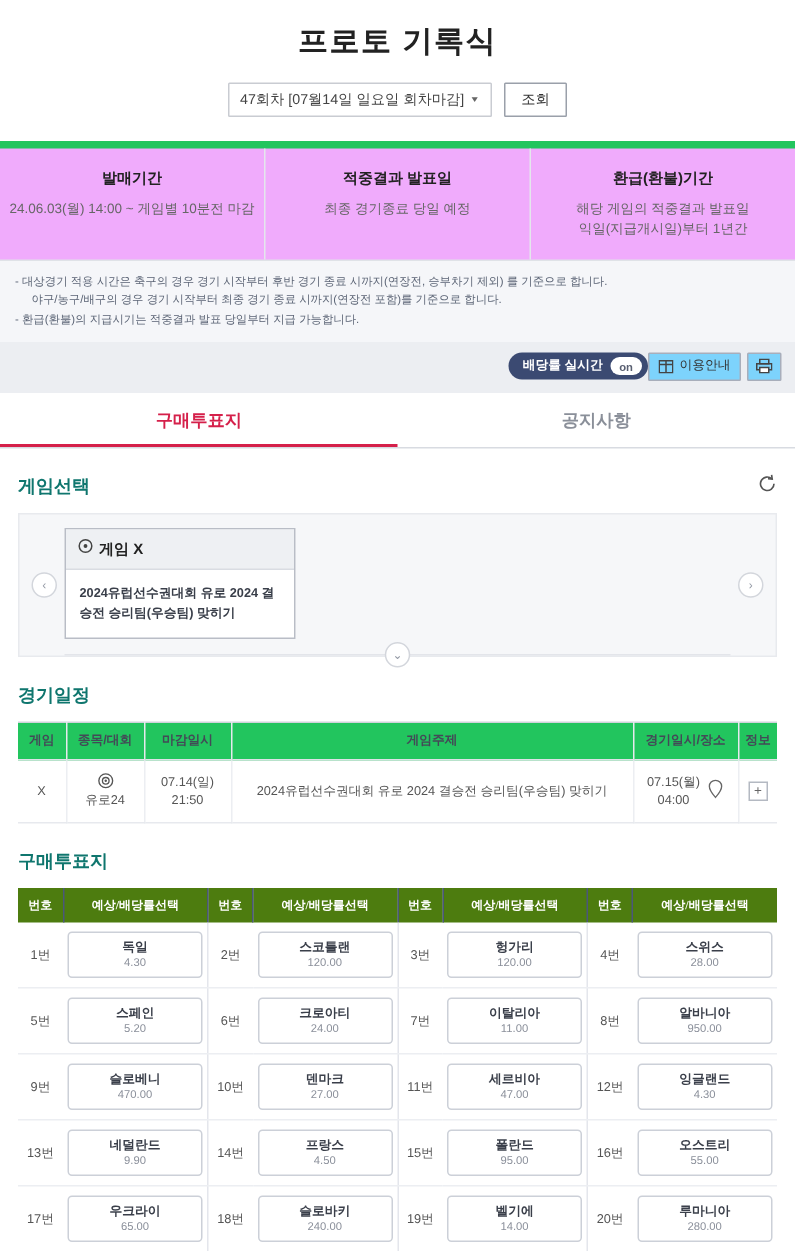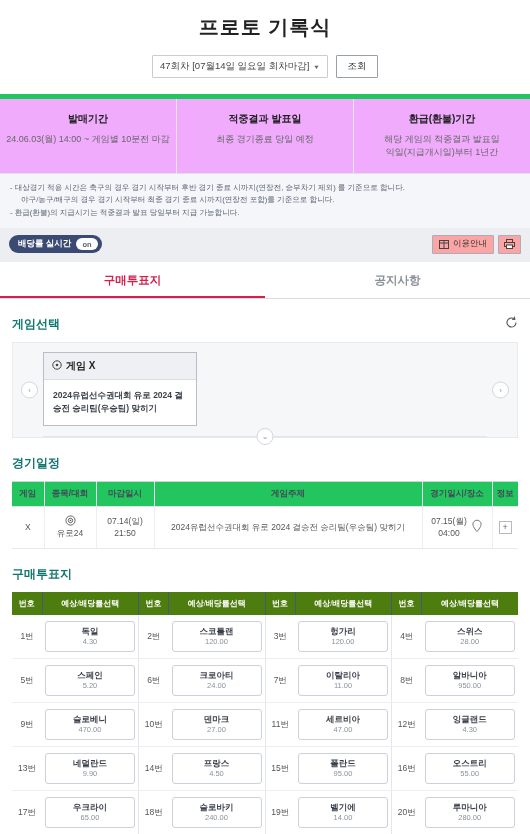--- a/index.html
+++ b/index.html
@@ -50,36 +50,36 @@
   
   .notice-zone { background: #f5f6f9; padding: 8px 10px 9px; }
   .notice-line {
     font-size: 7.6px; color: #5b6475; line-height: 1.62;
     padding-left: 6px; text-indent: -6px;
   }
   .notice-sub { padding-left: 11px; text-indent: 0; }
 
   
   .toolbar {
-    display: flex; align-items: center; justify-content: space-between;
+    display: flex; align-items: center; justify-content: flex-end;
     background: #eceef2; padding: 7px 9px 8px;
   }
   .live-toggle {
     display: inline-flex; align-items: center; gap: 5px;
     background: #3b4a72; color: #fff; border-radius: 11px;
     padding: 3px 4px 3px 9px; font-size: 8.5px; font-weight: bold;
     cursor: pointer;
   }
   .toggle-pill {
     background: #fff; color: #5a6072; border-radius: 9px;
     font-size: 7.5px; padding: 1.5px 6px; font-weight: bold;
   }
   .tool-right { display: flex; gap: 4px; align-items: center; }
   .tool-btn {
-    border: 1px solid #a8aebb; background: #fca5a5; height: 19px;
+    border: 1px solid #a8aebb; background: #7dd3fc; height: 19px;
     display: inline-flex; align-items: center; gap: 4px;
     padding: 0 6px; font-size: 8.5px; color: #333; cursor: pointer;
     border-radius: 1px; font-family: inherit;
   }
   .tool-btn.icon-only { padding: 0 5px; }
   .ico-svg { display: block; }
 
   
   .tabs { display: flex; border-bottom: 1px solid #d8dbe1; background: #fff; }
   .tab {

